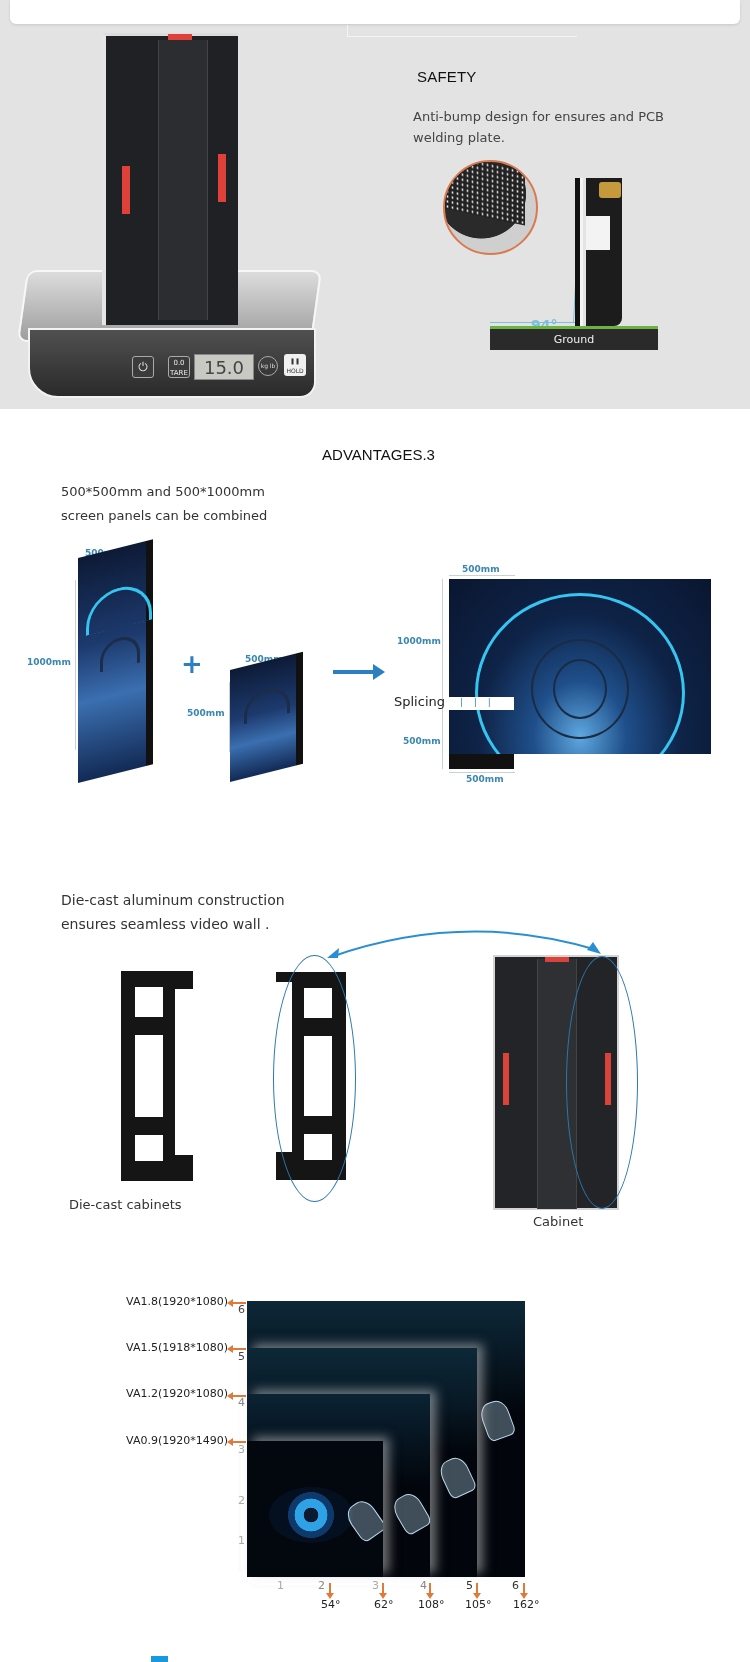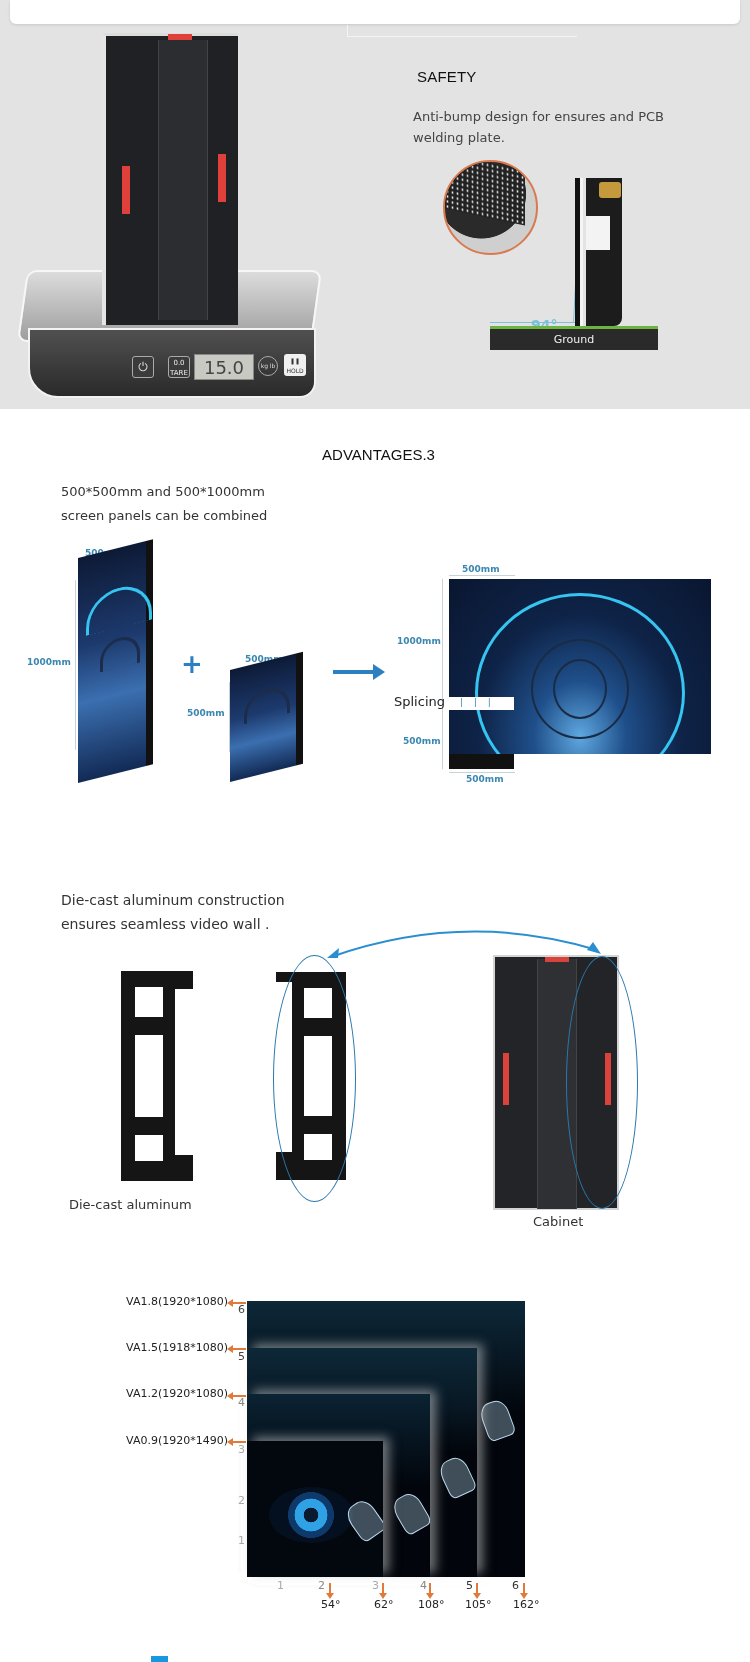--- a/index.html
+++ b/index.html
@@ -199,21 +199,21 @@
     <div>Die-cast aluminum construction</div>
     <div>ensures seamless video wall .</div>
   </div>
 
   <div class="frame" style="left:121px;top:971px;width:72px;height:210px">
     <div class="hole" style="left:14px;top:16px;width:28px;height:30px"></div>
     <div class="hole" style="left:14px;top:64px;width:28px;height:82px"></div>
     <div class="hole" style="left:14px;top:164px;width:28px;height:26px"></div>
     <div class="hole" style="left:54px;top:18px;width:18px;height:166px"></div>
   </div>
-  <div class="die-label">Die-cast aluminum</div>
+  <div class="die-label">Die-cast cabinets</div>
 
   <div class="frame" style="left:276px;top:972px;width:70px;height:208px">
     <div class="hole" style="left:28px;top:16px;width:28px;height:30px"></div>
     <div class="hole" style="left:28px;top:64px;width:28px;height:80px"></div>
     <div class="hole" style="left:28px;top:162px;width:28px;height:26px"></div>
     <div class="hole" style="left:0;top:10px;width:16px;height:170px"></div>
   </div>
   <div class="ellipse" style="left:273px;top:955px;width:83px;height:247px"></div>
 
   <svg style="position:absolute;left:325px;top:920px" width="280" height="40">

